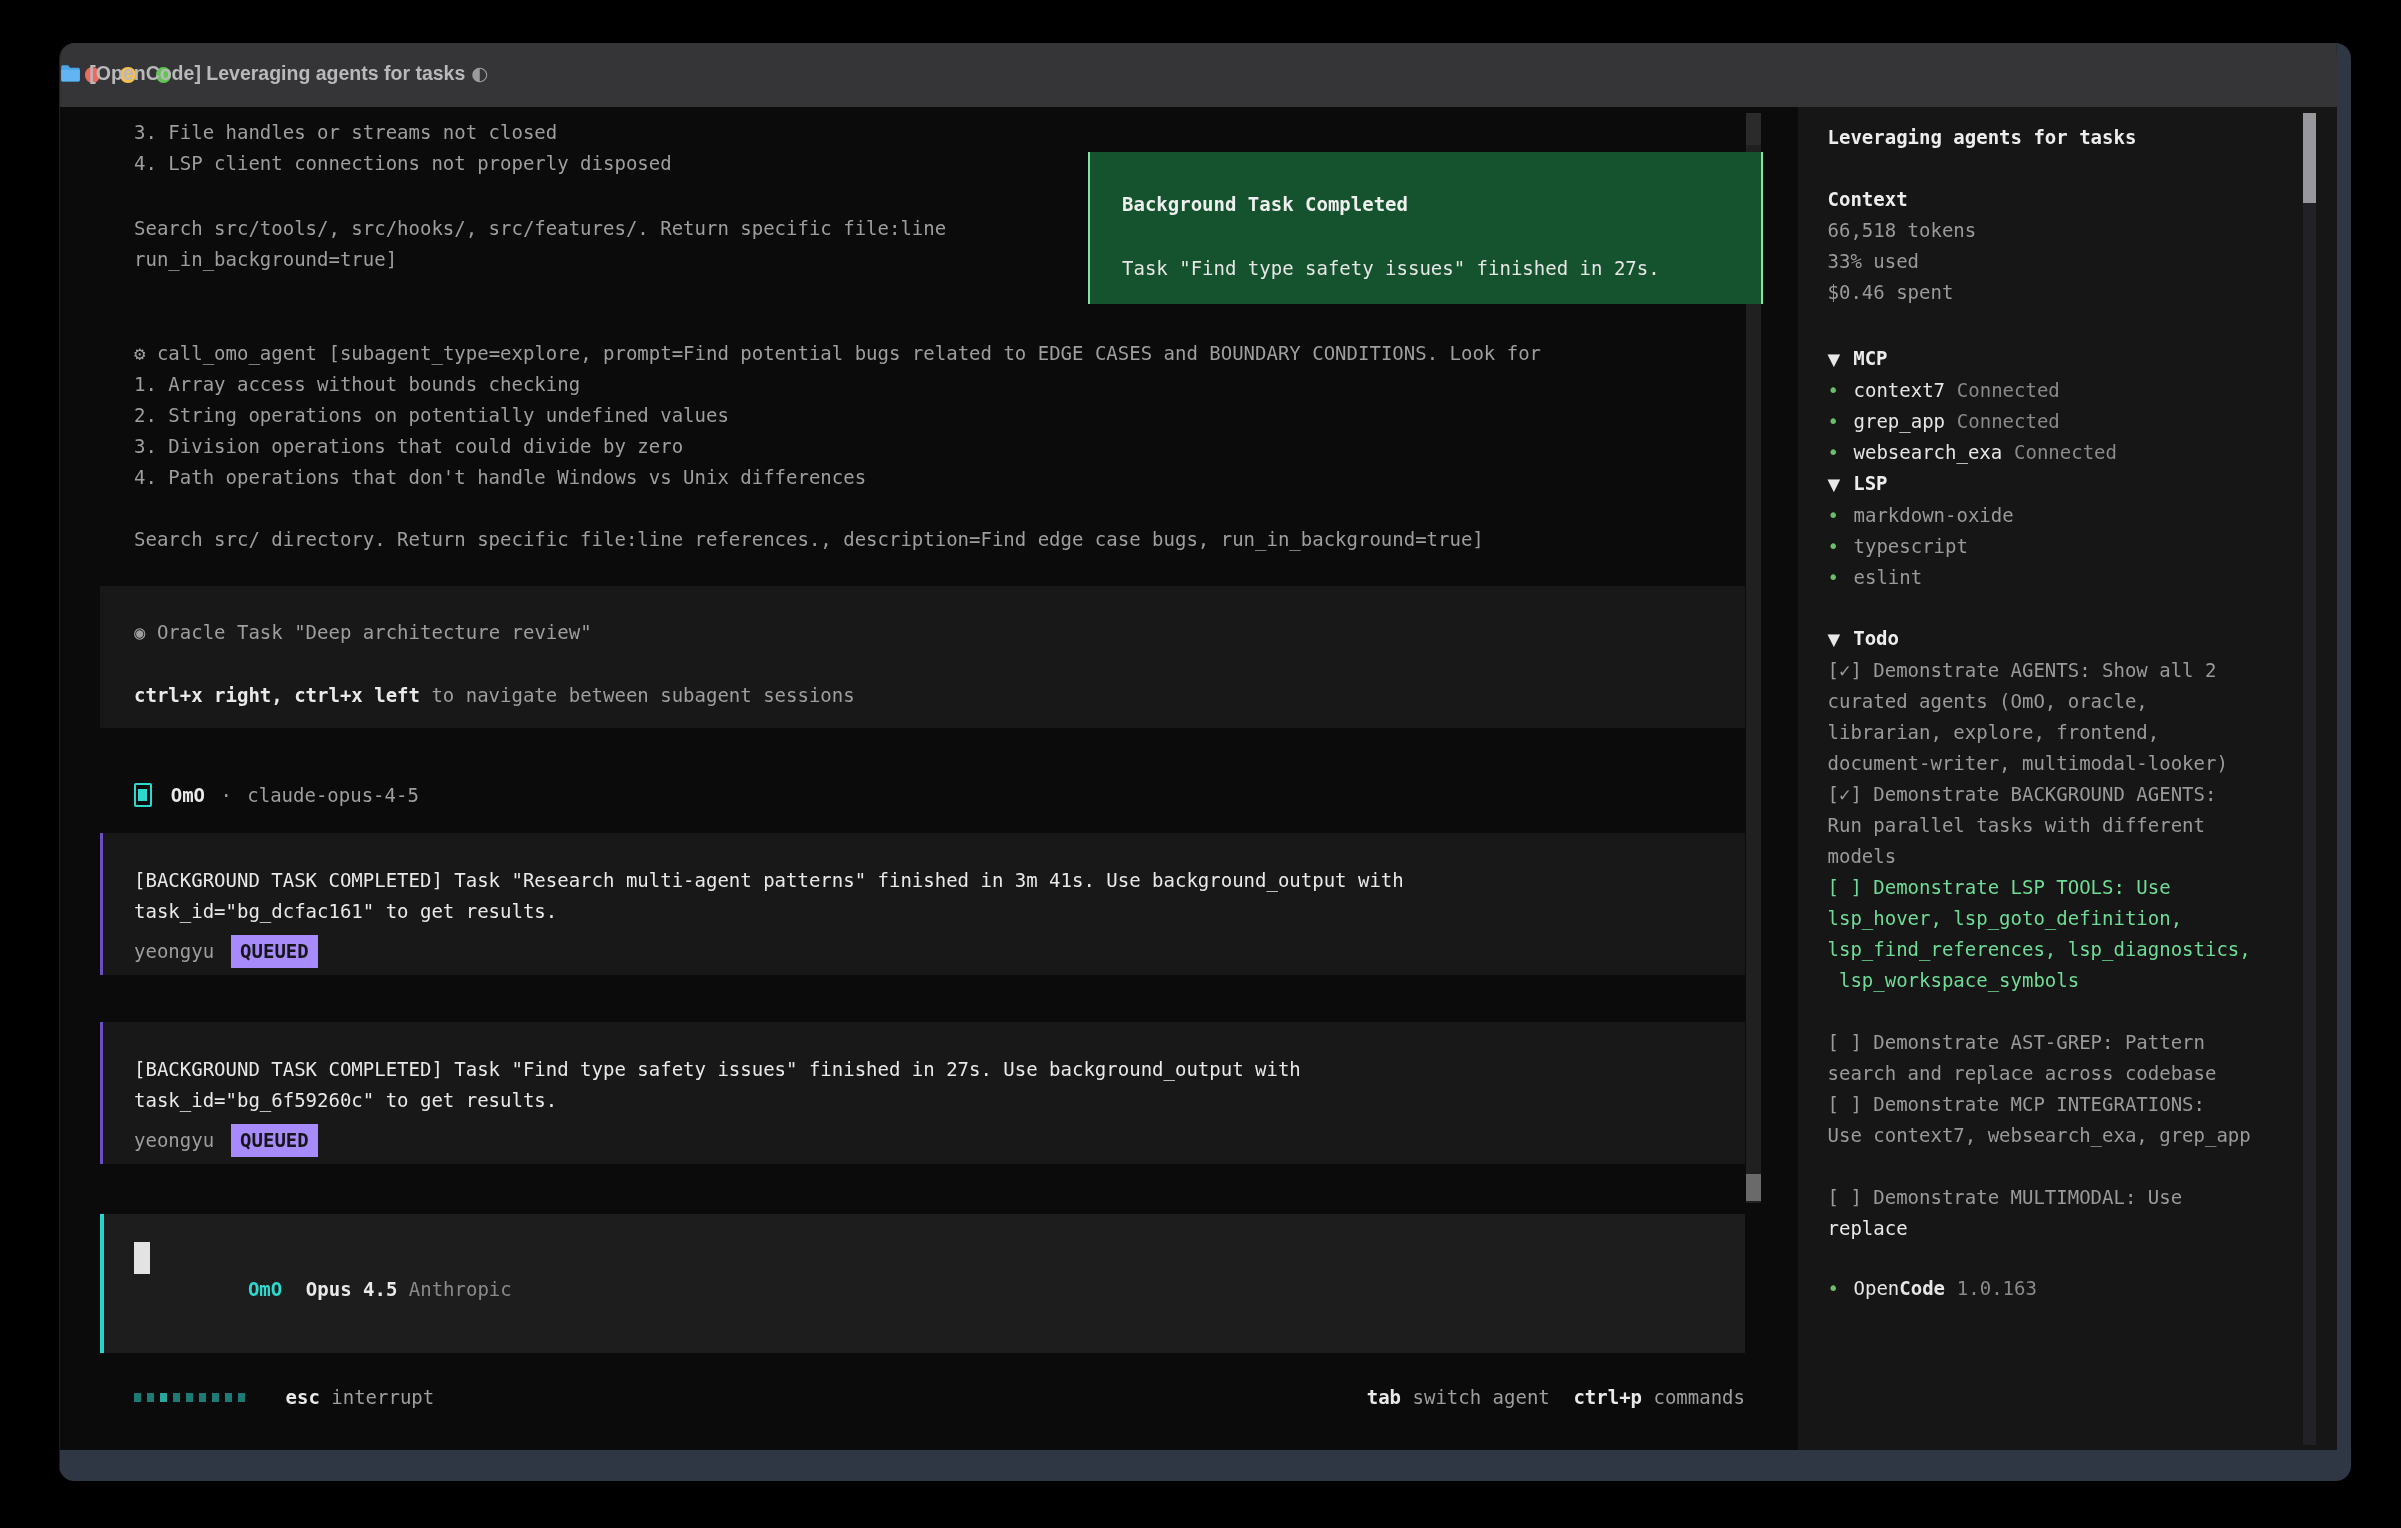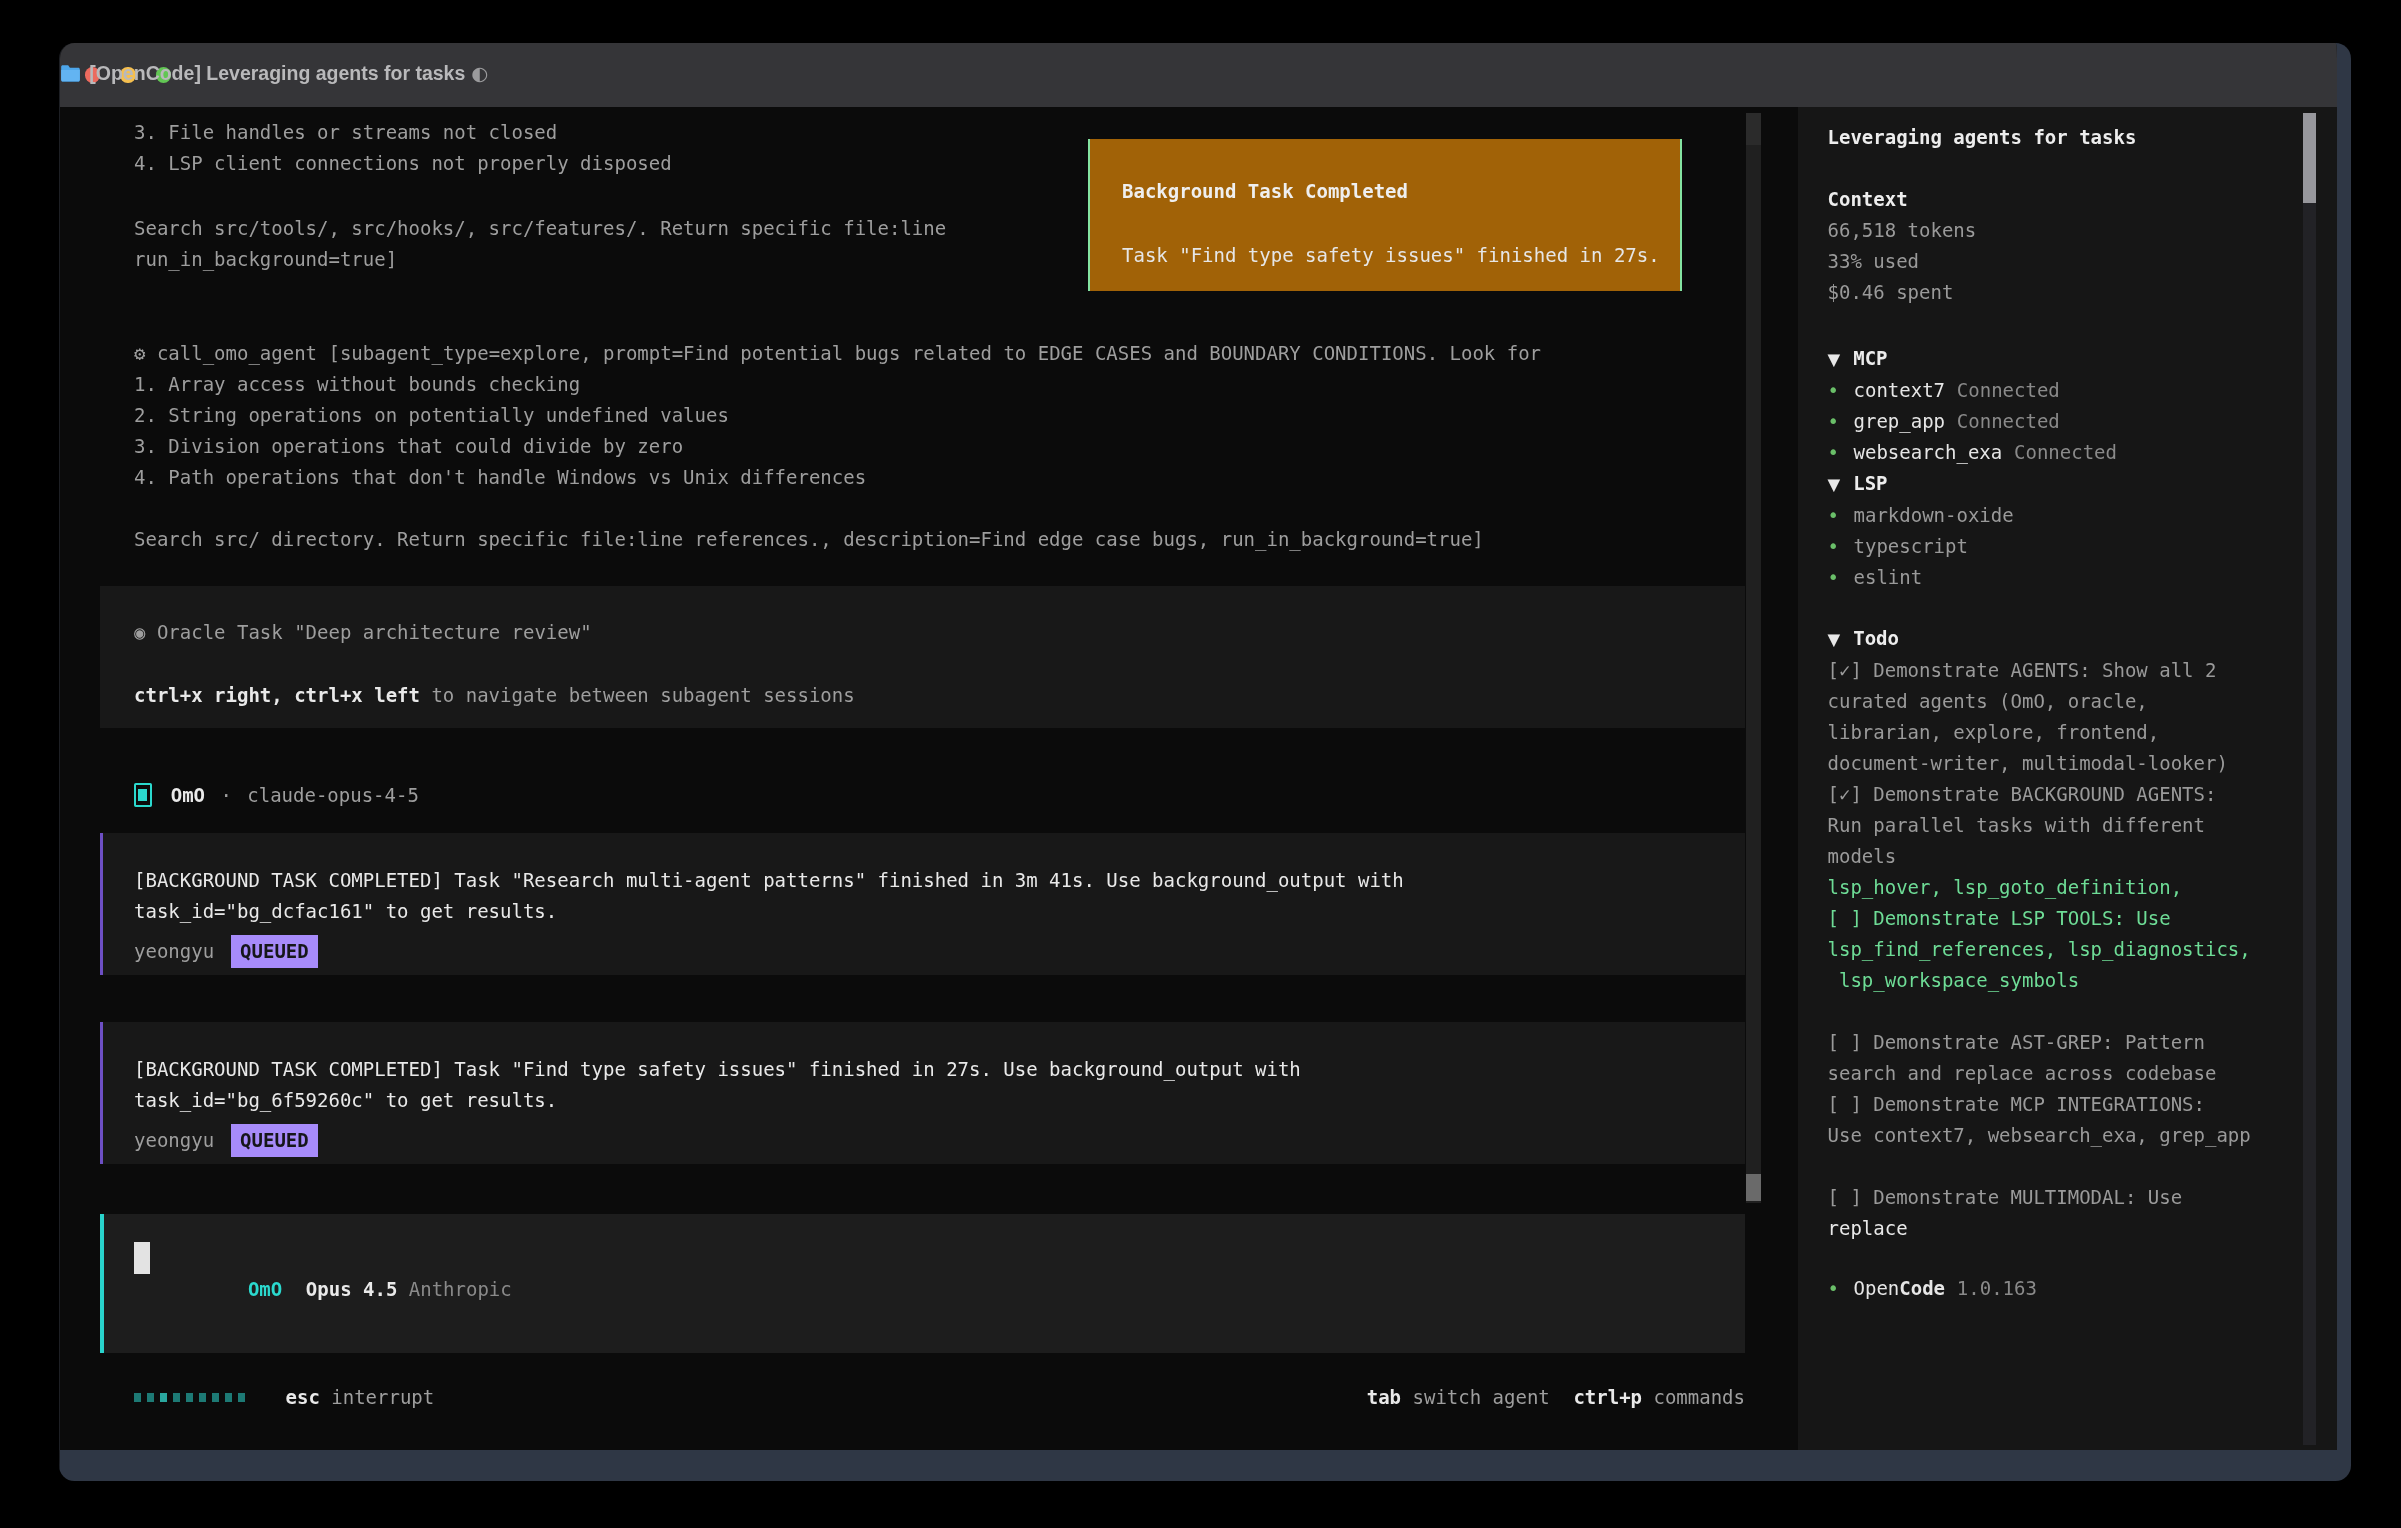--- a/index.html
+++ b/index.html
@@ -20,21 +20,21 @@
   .titletext .halfmoon{color:#9b9b9d;font-family:"DejaVu Sans",sans-serif;font-weight:400;margin-left:5.9px;}
   .content{display:flex;height:calc(100% - 64px);}
   .main{flex:1;position:relative;background:#0b0b0b;padding:0 53px 0 0;
     font-size:19px;line-height:31px;color:#9e9e9e;}
   .line{margin-left:74px;white-space:pre;}
   .white{color:#e9e9e9;}
   .bold{font-weight:700;}
   .box{margin-left:40px;background:#181818;}
   .box .line{margin-left:0;}
   
-  .toast{position:absolute;top:32px;left:1028px;width:594px;height:152px;background:#a16207;
+  .toast{position:absolute;top:45px;left:1028px;width:675px;height:152px;background:#14532d;
     border-left:2.4px solid #84e3a1;border-right:2.4px solid #84e3a1;padding:37px 0 0 32px;z-index:3;}
   .toast-title{color:#efefef;font-weight:700;white-space:pre;}
   .toast-body{color:#e6e6e6;margin-top:32.5px;white-space:pre;}
   
   .log{padding-top:9.5px;}
   .searchblk{margin-top:34px;}
   .gearblk{margin-top:63px;}
   .gear-tail{margin-top:31px;}
   .oracle{margin-top:31px;padding:31px 0 0 34px;height:142px;}
   .oracle-hint{margin-top:32.5px;}
@@ -246,22 +246,22 @@
           <div class="sb-line">curated agents (OmO, oracle,</div>
           <div class="sb-line">librarian, explore, frontend,</div>
           <div class="sb-line">document-writer, multimodal-looker)</div>
         </div>
         <div class="todo-item done">
           <div class="sb-line">[✓] Demonstrate BACKGROUND AGENTS:</div>
           <div class="sb-line">Run parallel tasks with different</div>
           <div class="sb-line">models</div>
         </div>
         <div class="todo-item active">
+          <div class="sb-line">[ ] Demonstrate LSP TOOLS: Use</div>
           <div class="sb-line">lsp_hover, lsp_goto_definition,</div>
-          <div class="sb-line">[ ] Demonstrate LSP TOOLS: Use</div>
           <div class="sb-line">lsp_find_references, lsp_diagnostics,</div>
           <div class="sb-line"> lsp_workspace_symbols</div>
         </div>
         <div class="todo-item pending gap-top">
           <div class="sb-line">[ ] Demonstrate AST-GREP: Pattern</div>
           <div class="sb-line">search and replace across codebase</div>
         </div>
         <div class="todo-item pending">
           <div class="sb-line">[ ] Demonstrate MCP INTEGRATIONS:</div>
           <div class="sb-line">Use context7, websearch_exa, grep_app</div>

